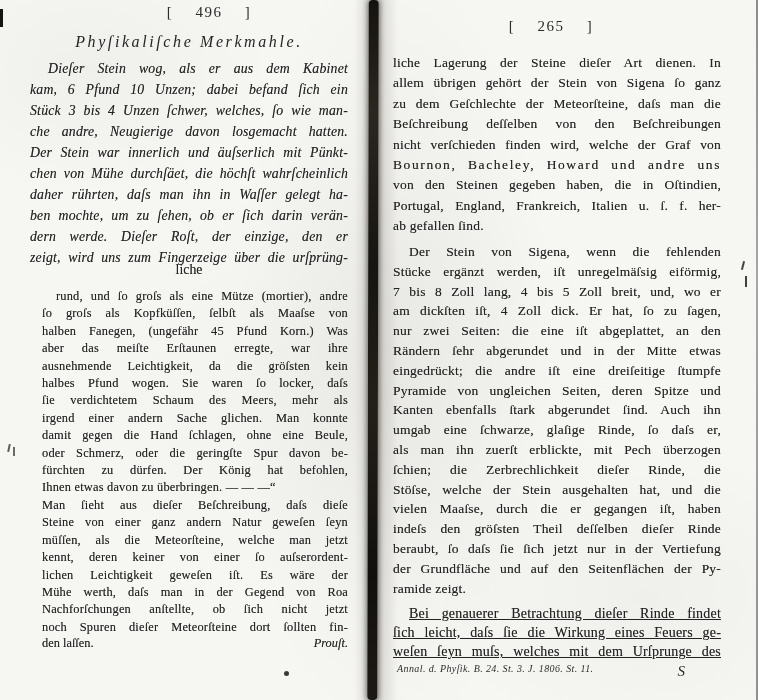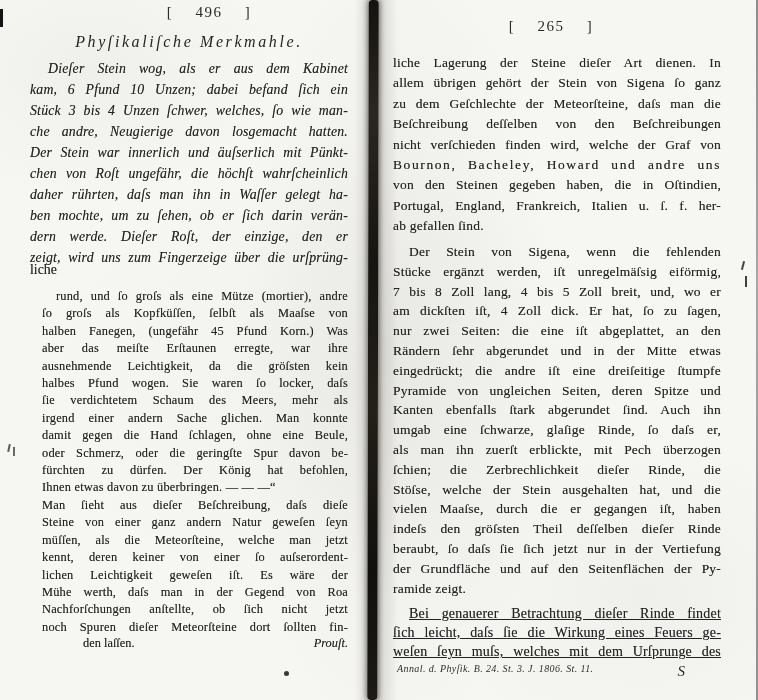--- a/index.html
+++ b/index.html
@@ -33,33 +33,33 @@
   .line{
     text-align:justify;text-align-last:justify;
     letter-spacing:0.2px;
     text-shadow:0 0 0.4px rgba(25,25,25,0.45);
   }
 
   .lp-para{position:absolute;top:58px;width:100%;font-size:13.8px;line-height:21px;font-style:italic;}
   .lp-para .line:first-child{text-indent:18px;}
 
   .catchword{
-    position:absolute;top:262px;width:100%;text-align:left;
+    position:absolute;top:262px;width:100%;text-align:center;
     font-size:13.8px;text-shadow:0 0 0.4px rgba(25,25,25,0.45);
   }
 
   .fn{position:absolute;top:288px;left:12px;width:306px;font-size:12.4px;line-height:17.4px;}
   .fn .line:first-child{text-indent:14px;}
   .fn .line:nth-child(12){text-align-last:left;}
 
   .fn-last{
     position:absolute;top:636px;left:12px;width:306px;
     display:flex;justify-content:space-between;font-size:12.4px;
   }
-  .fn-last span{text-shadow:0 0 0.4px rgba(25,25,25,0.45);margin-left:41px;}
+  .fn-last span{text-shadow:0 0 0.4px rgba(25,25,25,0.45);}
   .sig{font-style:italic;}
 
   .rp1{position:absolute;top:53px;width:100%;font-size:13.5px;line-height:20.4px;}
   .rp1 .line:last-child{text-align-last:left;}
   .rp1 .line:nth-child(6){letter-spacing:1.6px;}
   .rp2{position:absolute;top:242px;width:100%;font-size:13.5px;line-height:19.8px;}
   .rp2 .line:first-child{text-indent:16px;}
   .rp2 .line:last-child{text-align-last:left;}
   .rp3{position:absolute;top:604px;width:100%;font-size:14px;line-height:19.2px;text-decoration:underline;}
   .rp3 .line:first-child{text-indent:16px;}
@@ -105,21 +105,21 @@
 
   <div class="page page-left">
     <div class="pagenum">[ 496 ]</div>
     <div class="heading">Phyſikaliſche Merkmahle.</div>
     <div class="lp-para">
         <div class="line">Dieſer Stein wog, als er aus dem Kabinet</div>
         <div class="line">kam, 6 Pfund 10 Unzen; dabei befand ſich ein</div>
         <div class="line">Stück 3 bis 4 Unzen ſchwer, welches, ſo wie man-</div>
         <div class="line">che andre, Neugierige davon losgemacht hatten.</div>
         <div class="line">Der Stein war innerlich und äuſserlich mit Pünkt-</div>
-        <div class="line">chen von Roſt ungefähr, die höchſt wahrſcheinlich</div>
+        <div class="line">chen von Mühe durchſäet, die höchſt wahrſcheinlich</div>
         <div class="line">daher rührten, daſs man ihn in Waſſer gelegt ha-</div>
         <div class="line">ben mochte, um zu ſehen, ob er ſich darin verän-</div>
         <div class="line">dern werde. Dieſer Roſt, der einzige, den er</div>
         <div class="line">zeigt, wird uns zum Fingerzeige über die urſprüng-</div>
       </div>
     <div class="catchword">liche</div>
     <div class="fn">
         <div class="line">rund, und ſo groſs als eine Mütze (mortier), andre</div>
         <div class="line">ſo groſs als Kopfküſſen, ſelbſt als Maaſse von</div>
         <div class="line">halben Fanegen, (ungefähr 45 Pfund Korn.) Was</div>

